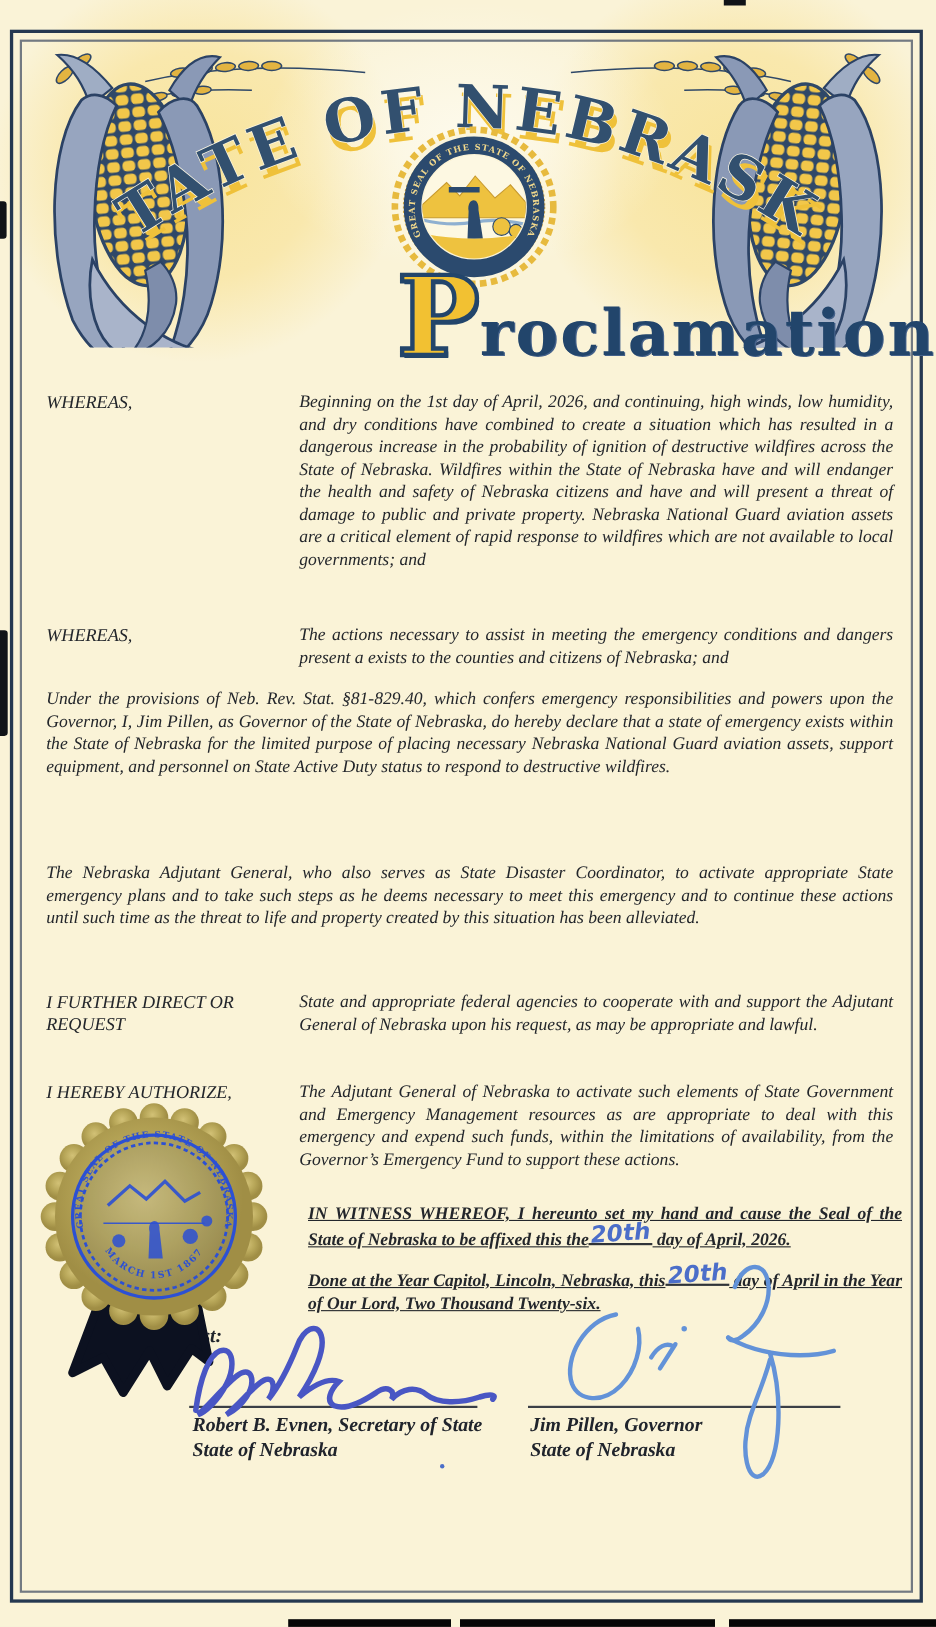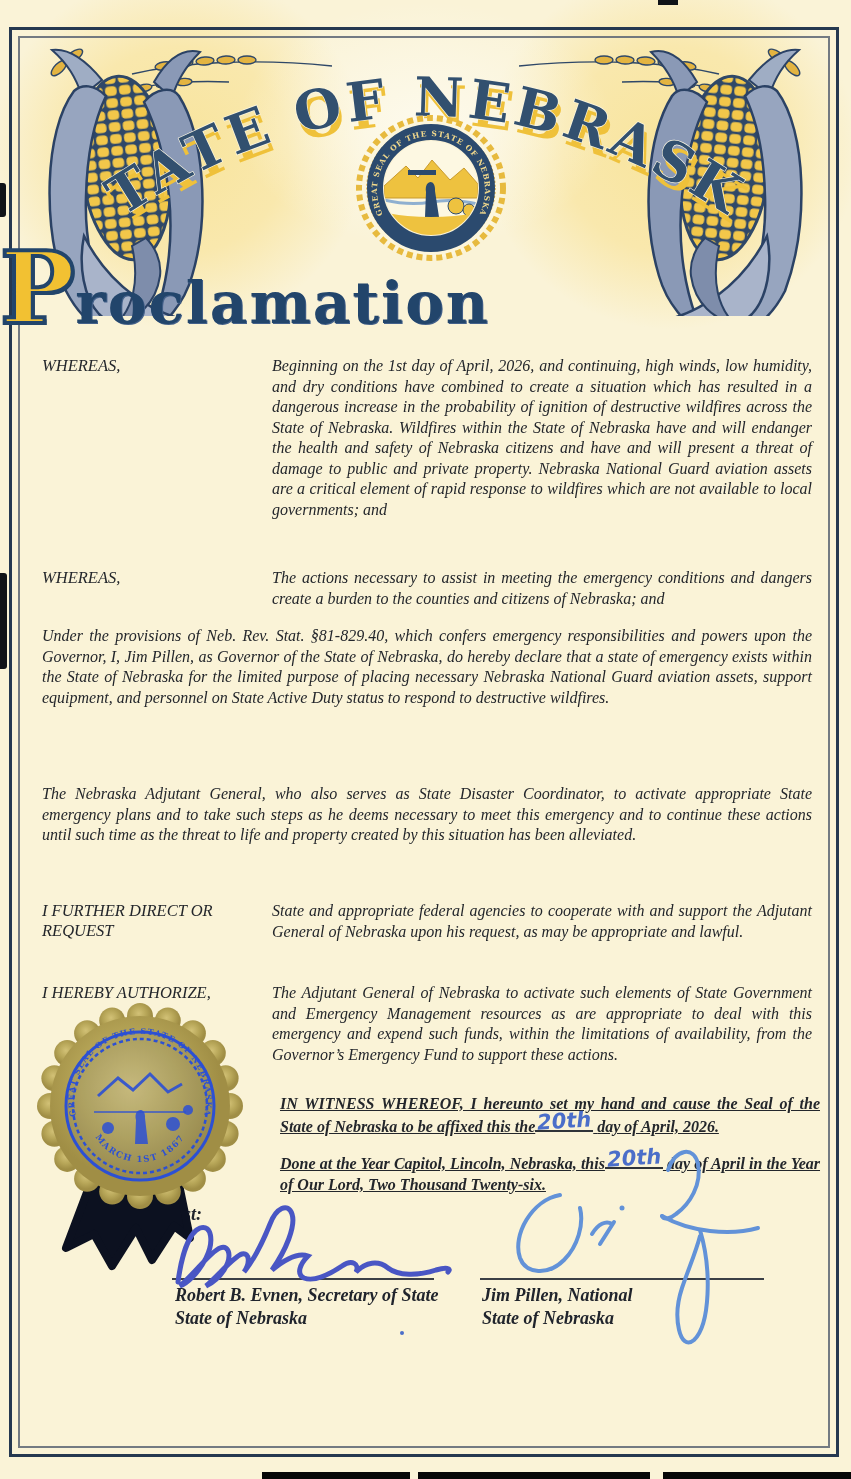--- a/index.html
+++ b/index.html
@@ -15,21 +15,21 @@
   .glow.tr{right:-60px; top:-80px; width:480px; height:460px;
     background:radial-gradient(closest-side,#f8e49c 0%,#f9e8ad 45%,rgba(249,232,173,0) 78%);}
   .glow.center{left:175px; top:-40px; width:500px; height:330px;
     background:radial-gradient(closest-side,#fdfaec 0%,rgba(253,250,236,0) 75%);}
   
   .border-outer{position:absolute; left:9px; top:27px; right:12px; bottom:22px;
     border:3.5px solid #253850;}
   .border-inner{position:absolute; left:18px; top:36px; right:21px; bottom:31px;
     border:2px solid rgba(90,100,115,.85);}
   
-  .doc-title{position:absolute; left:0; top:238px; width:100%; text-align:left;
+  .doc-title{position:absolute; left:0; top:238px; width:100%; text-align:right;
     line-height:100px; white-space:nowrap;}
   .doc-title .initial{
     font-family:"DejaVu Serif", serif; font-weight:bold; font-size:100px;
     color:#f2c132; -webkit-text-stroke:4px #22456b;
     text-shadow:2px 2px 0 #22456b, -1px -1px 0 #22456b;}
   .doc-title .rest{
     font-family:"DejaVu Serif", serif; font-weight:bold; font-size:58px;
     color:#22456b; letter-spacing:2px; text-shadow:1px 1px 0 #44618a;}
   
   .section{position:absolute; left:42px; width:770px; display:flex;}
@@ -160,21 +160,21 @@
   </svg>
 
   <div class="doc-title"><span class="initial">P</span><span class="rest">roclamation</span></div>
 
   <div class="section" style="top:356px">
     <div class="label">WHEREAS,</div>
     <div class="stext">Beginning on the 1st day of April, 2026, and continuing, high winds, low humidity, and dry conditions have combined to create a situation which has resulted in a dangerous increase in the probability of ignition of destructive wildfires across the State of Nebraska. Wildfires within the State of Nebraska have and will endanger the health and safety of Nebraska citizens and have and will present a threat of damage to public and private property. Nebraska National Guard aviation assets are a critical element of rapid response to wildfires which are not available to local governments; and</div>
   </div>
   <div class="section" style="top:568px">
     <div class="label">WHEREAS,</div>
-    <div class="stext">The actions necessary to assist in meeting the emergency conditions and dangers create a burden to the counties and citizens of Nebraska; and</div>
+    <div class="stext">The actions necessary to assist in meeting the emergency conditions and dangers present a exists to the counties and citizens of Nebraska; and</div>
   </div>
   <div class="section" style="top:626px">
     <div class="stext">Under the provisions of Neb. Rev. Stat. §81-829.40, which confers emergency responsibilities and powers upon the Governor, I, Jim Pillen, as Governor of the State of Nebraska, do hereby declare that a state of emergency exists within the State of Nebraska for the limited purpose of placing necessary Nebraska National Guard aviation assets, support equipment, and personnel on State Active Duty status to respond to destructive wildfires.</div>
   </div>
   <div class="section" style="top:784px">
     <div class="stext">The Nebraska Adjutant General, who also serves as State Disaster Coordinator, to activate appropriate State emergency plans and to take such steps as he deems necessary to meet this emergency and to continue these actions until such time as the threat to life and property created by this situation has been alleviated.</div>
   </div>
   <div class="section" style="top:983px">
     <div class="label">I HEREBY AUTHORIZE,</div>
     <div class="stext">The Adjutant General of Nebraska to activate such elements of State Government and Emergency Management resources as are appropriate to deal with this emergency and expend such funds, within the limitations of availability, from the Governor’s Emergency Fund to support these actions.</div>
@@ -250,21 +250,21 @@
   </svg>
 
   <div class="sig-line left"></div>
   <div class="sig-line right"></div>
 
   <div class="signer left">
     <div>Robert B. Evnen, Secretary of State</div>
     <div>State of Nebraska</div>
   </div>
   <div class="signer right">
-    <div>Jim Pillen, National</div>
+    <div>Jim Pillen, Governor</div>
     <div>State of Nebraska</div>
   </div>
 
   <svg style="left:0; top:1140px;" width="851" height="230" viewBox="0 0 851 230">
     <g stroke="#4956c4" stroke-width="5" fill="none" stroke-linecap="round">
       <path d="M 178 142 C 182 112 190 92 200 88 C 212 84 214 102 206 118 C 198 134 186 144 180 146
                C 196 132 210 112 220 108 C 230 104 232 118 224 130 C 218 139 210 144 206 146
                C 220 134 234 116 242 114 C 250 112 250 124 244 132
                C 252 122 262 104 270 84 C 276 68 288 62 292 74 C 296 86 286 110 272 130
                C 284 120 298 112 308 116 C 300 124 296 134 304 138 C 314 142 330 134 342 126

